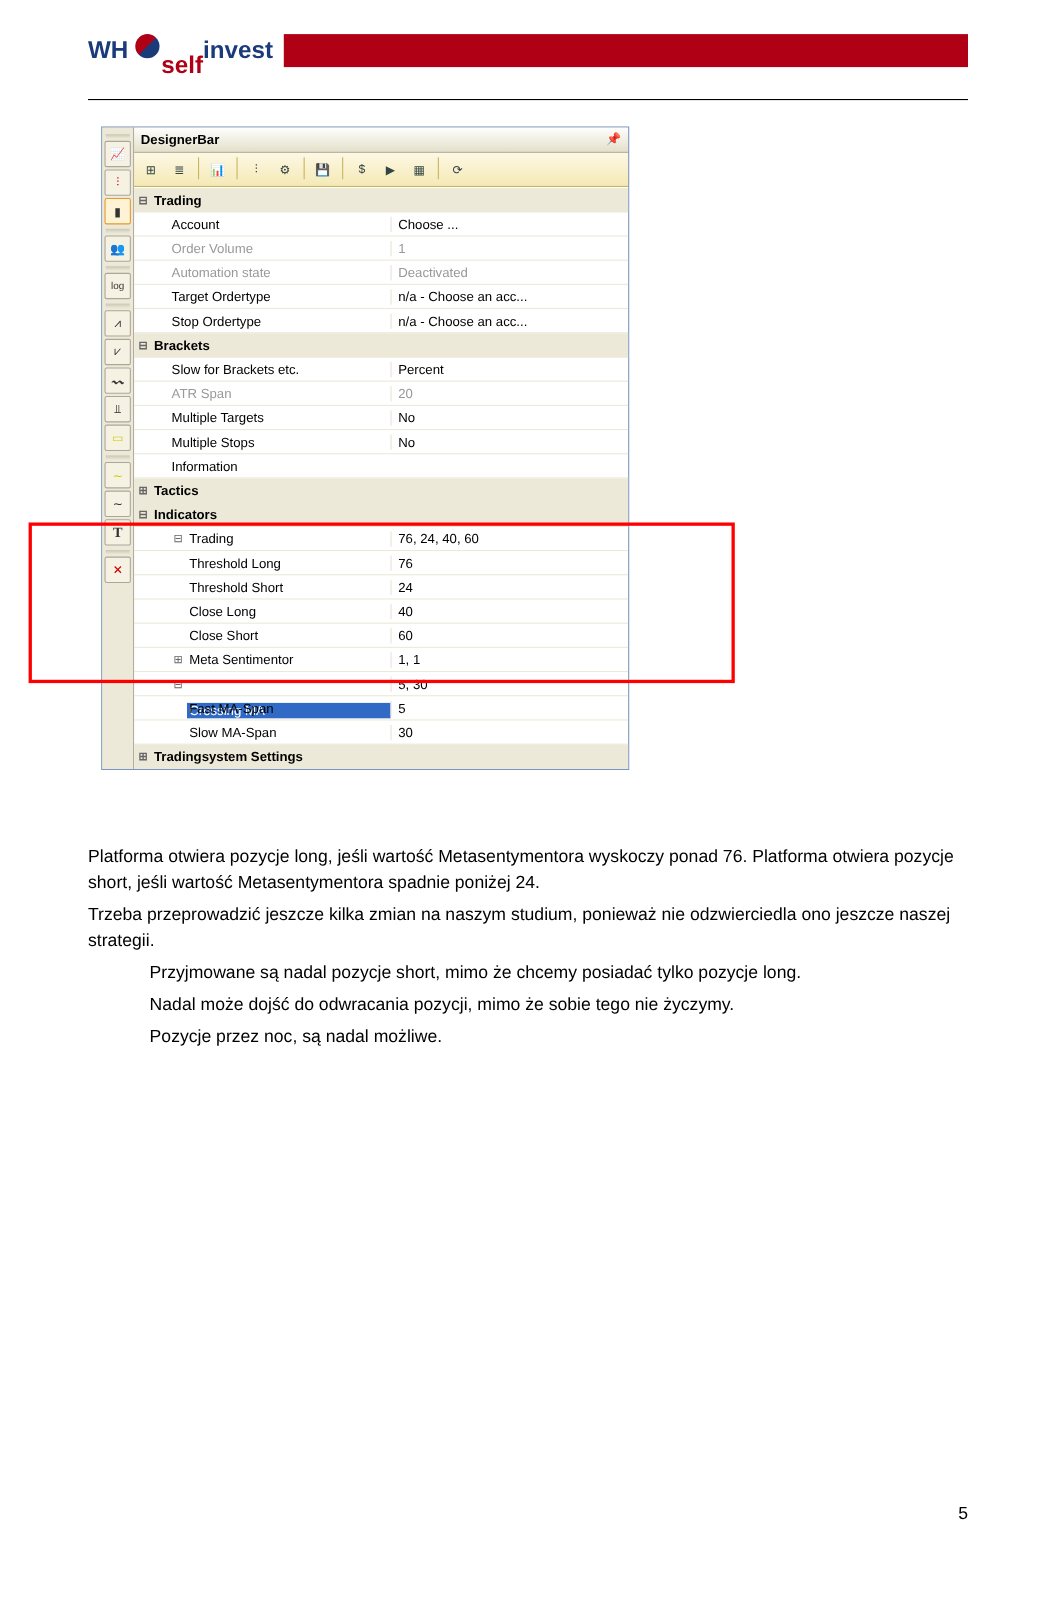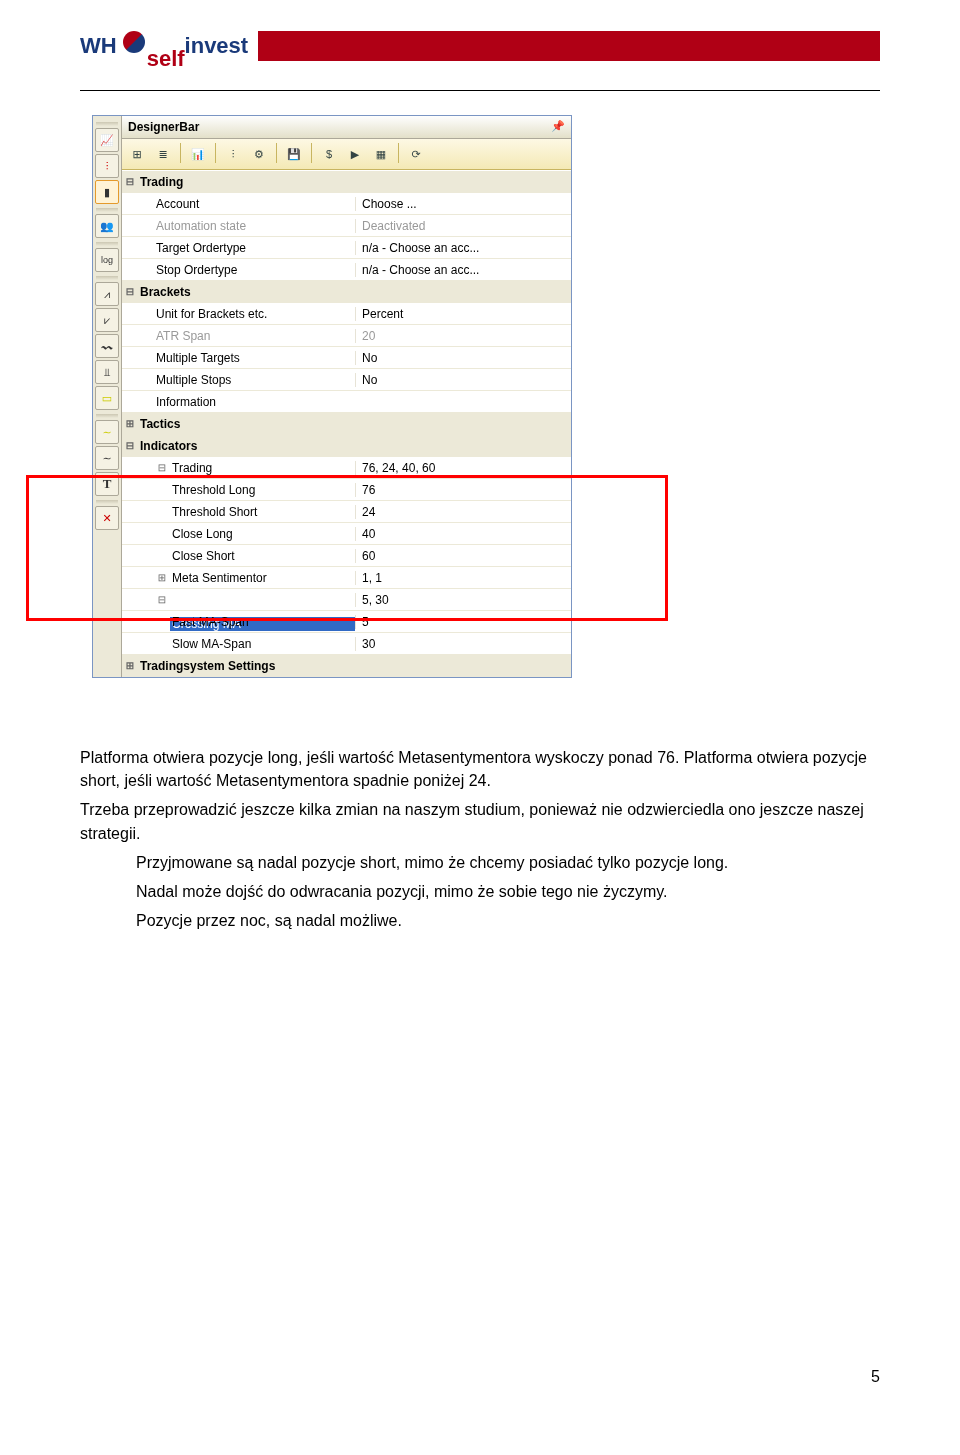--- a/index.html
+++ b/index.html
@@ -120,20 +120,26 @@
               </div>
             <div class="row">
                 <span class="exp"></span>
                 <span class="ind1"></span>
                 <span class="label" style="flex-basis:199px">Account</span>
                 <span class="value">Choose ...</span>
               </div>
             <div class="row dim">
                 <span class="exp"></span>
                 <span class="ind1"></span>
+                <span class="label" style="flex-basis:199px">Order Volume</span>
+                <span class="value">1</span>
+              </div>
+            <div class="row dim">
+                <span class="exp"></span>
+                <span class="ind1"></span>
                 <span class="label" style="flex-basis:199px">Automation state</span>
                 <span class="value">Deactivated</span>
               </div>
             <div class="row">
                 <span class="exp"></span>
                 <span class="ind1"></span>
                 <span class="label" style="flex-basis:199px">Target Ordertype</span>
                 <span class="value">n/a - Choose an acc...</span>
               </div>
             <div class="row">
@@ -144,21 +150,21 @@
               </div>
 
             <div class="row cat">
                 <span class="exp">⊟</span>
                 <span class="label">Brackets</span>
                 <span class="value"></span>
               </div>
             <div class="row">
                 <span class="exp"></span>
                 <span class="ind1"></span>
-                <span class="label" style="flex-basis:199px">Unit for Brackets etc.</span>
+                <span class="label" style="flex-basis:199px">Slow for Brackets etc.</span>
                 <span class="value">Percent</span>
               </div>
             <div class="row dim">
                 <span class="exp"></span>
                 <span class="ind1"></span>
                 <span class="label" style="flex-basis:199px">ATR Span</span>
                 <span class="value">20</span>
               </div>
             <div class="row">
                 <span class="exp"></span>

